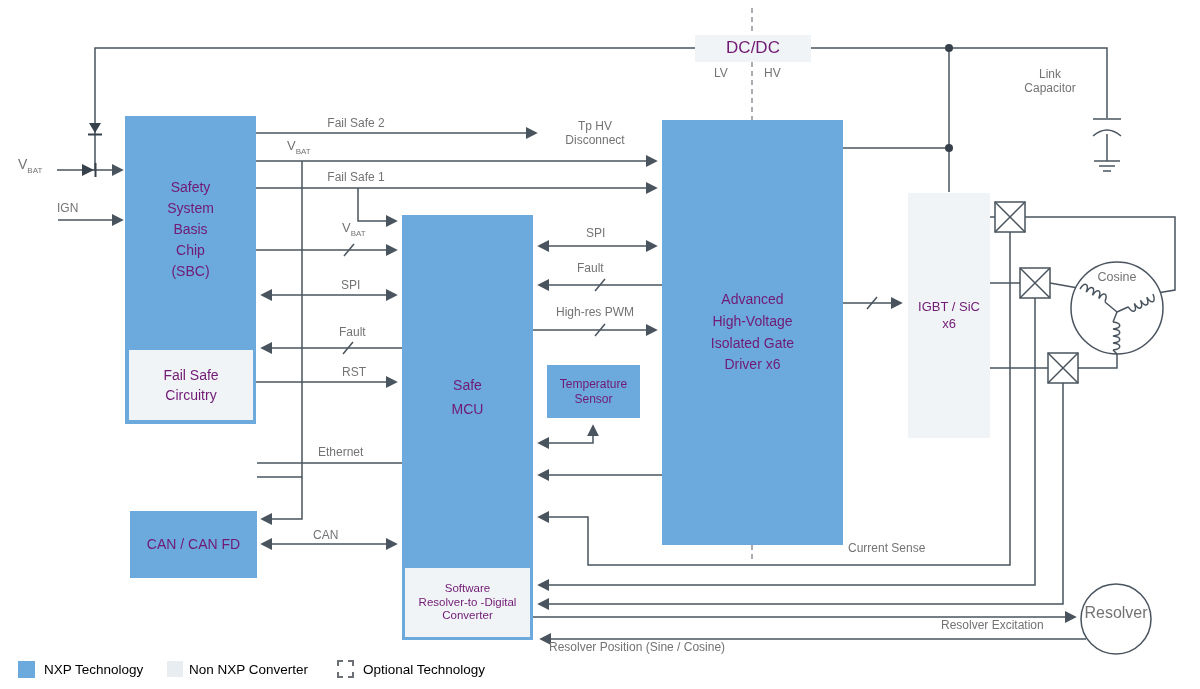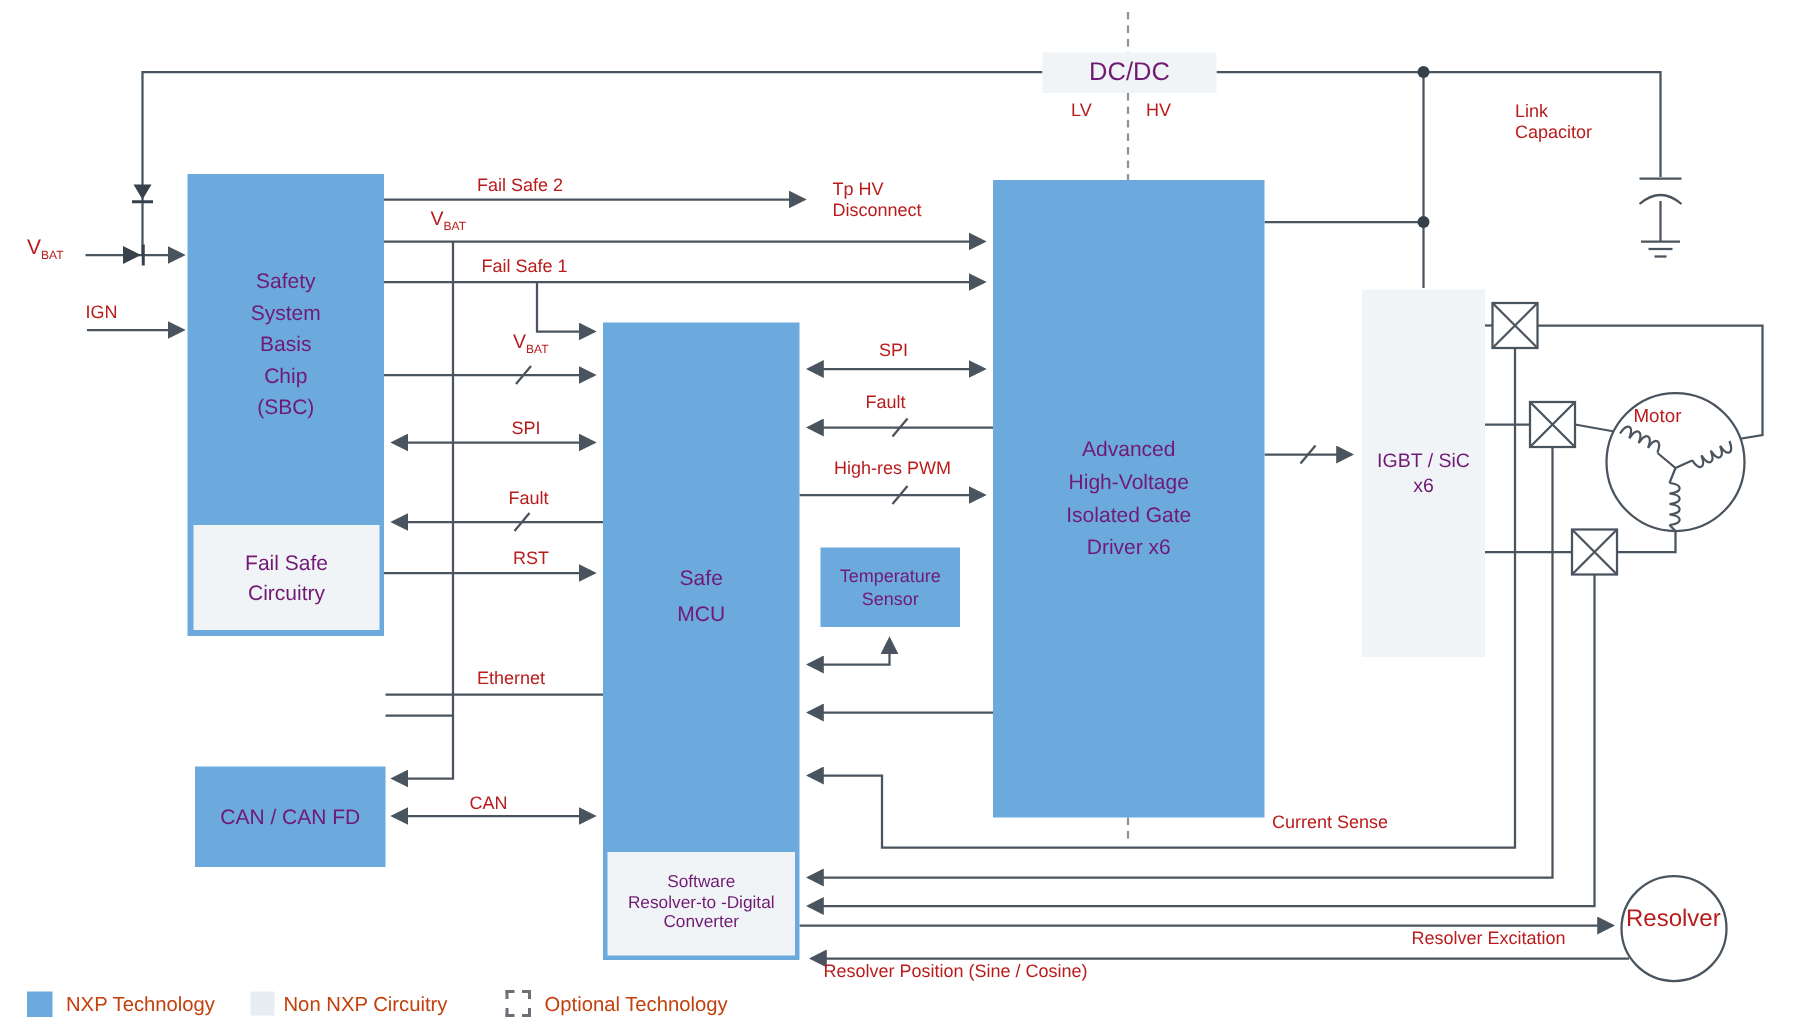--- a/index.html
+++ b/index.html
@@ -3,25 +3,25 @@
 <meta charset="utf-8">
 <style>
   html,body{margin:0;padding:0;background:#fff}
   .stage{position:relative;width:1200px;height:689px;background:#ffffff;
          font-family:"Liberation Sans",sans-serif;overflow:hidden}
   .wires{position:absolute;left:0;top:0;z-index:1}
   .blk{position:absolute;z-index:2;display:flex;align-items:center;justify-content:center;
        text-align:center;white-space:pre-line;color:#701a75;line-height:1.45}
   .blue{background:#6CA9DC}
   .light{background:#F1F4F6}
-  .lbl{position:absolute;z-index:3;font-size:12px;color:#b91c1c;white-space:pre-line;line-height:1.15}
-  .c{text-align:left}
+  .lbl{position:absolute;z-index:3;font-size:12px;color:#737373;white-space:pre-line;line-height:1.15}
+  .c{text-align:center}
   .vb{font-size:13px}
   .vb sub{font-size:8px}
-  .legend-text{position:absolute;z-index:3;font-size:13.5px;color:#c2410c}
+  .legend-text{position:absolute;z-index:3;font-size:13.5px;color:#000000}
   .sw{position:absolute;z-index:3}
   .sw-dashed{border:2px dashed #6b7076;background:#fff;box-sizing:border-box}
 </style>
 </head>
 <body>
 
 <div class="stage">
 
   <svg class="wires" width="1200" height="689" viewBox="0 0 1200 689">
     <defs>
@@ -195,29 +195,29 @@
 
   <div class="lbl c" style="left:555px;top:120px;width:80px">Tp HV
 Disconnect</div>
 
   <div class="lbl" style="left:714px;top:67px">LV</div>
   <div class="lbl" style="left:764px;top:67px">HV</div>
 
   <div class="lbl c" style="left:1010px;top:68px;width:80px">Link
 Capacitor</div>
 
-  <div class="lbl c" style="left:1089px;top:270px;width:56px;font-size:12.5px">Motor</div>
+  <div class="lbl c" style="left:1089px;top:270px;width:56px;font-size:12.5px">Cosine</div>
   <div class="lbl c" style="left:1084px;top:604px;width:64px;font-size:16px">Resolver</div>
 
   <div class="lbl" style="left:848px;top:542px">Current Sense</div>
   <div class="lbl" style="left:941px;top:619px">Resolver Excitation</div>
   <div class="lbl" style="left:549px;top:641px">Resolver Position (Sine / Cosine)</div>
 
   <div class="sw blue" style="left:18px;top:661px;width:17px;height:17px"></div>
   <div class="legend-text" style="left:44px;top:662px">NXP Technology</div>
 
   <div class="sw" style="left:167px;top:661px;width:16px;height:16px;background:#E7EDF1"></div>
-  <div class="legend-text" style="left:189px;top:662px">Non NXP Circuitry</div>
+  <div class="legend-text" style="left:189px;top:662px">Non NXP Converter</div>
 
   <div class="sw sw-dashed" style="left:337px;top:660px;width:17px;height:18px"></div>
   <div class="legend-text" style="left:363px;top:662px">Optional Technology</div>
 
 </div>
 
 </body></html>

